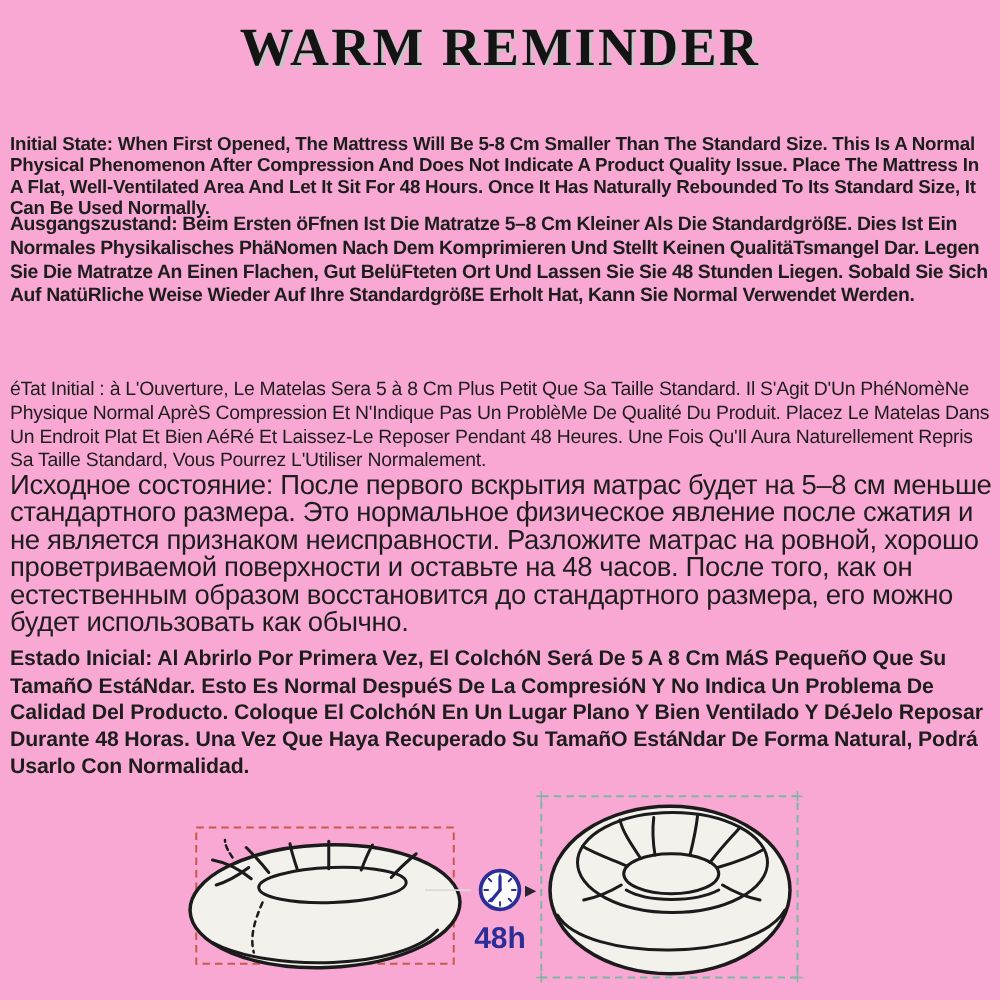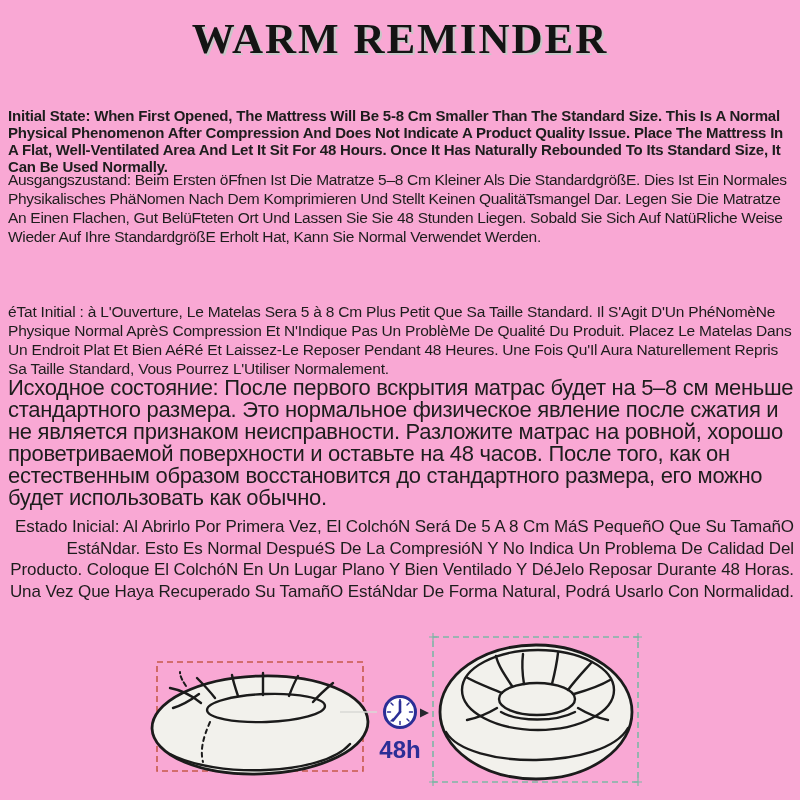--- a/index.html
+++ b/index.html
@@ -27,24 +27,24 @@
     color: #141414;
     text-shadow: 2px 2px 0 #c6c6c6;
   }
   .para {
     position: absolute;
     left: 8px;
     width: 786px;
     margin: 0;
   }
   .p-en { top: 80px;  font-size: 15px;   line-height: 17px;   font-weight: 700; letter-spacing: -0.2px; margin-top: 27px; }
-  .p-de { top: 170px; font-size: 15.5px; line-height: 19px;   font-weight: 400; letter-spacing: -0.3px; }
+  .p-de { top: 170px; font-size: 15.5px; line-height: 19px;   font-weight: 700; letter-spacing: -0.3px; }
   .p-fr { top: 266px; font-size: 15.5px; line-height: 19px;   font-weight: 400; letter-spacing: -0.2px; margin-top: 36px; }
   .p-ru { top: 377px; font-size: 22px;   line-height: 22px;   font-weight: 400; letter-spacing: -0.3px; }
-  .p-es { top: 516px; font-size: 17px;   line-height: 21.5px; font-weight: 400; letter-spacing: -0.1px; text-align: right; }
+  .p-es { top: 516px; font-size: 17px;   line-height: 21.5px; font-weight: 700; letter-spacing: -0.1px; }
   .figure {
     position: absolute;
     left: 0;
     top: 628px;
     width: 800px;
     height: 172px;
   }
   .duration-text {
     font-family: "Liberation Sans", sans-serif;
     font-weight: 700;

